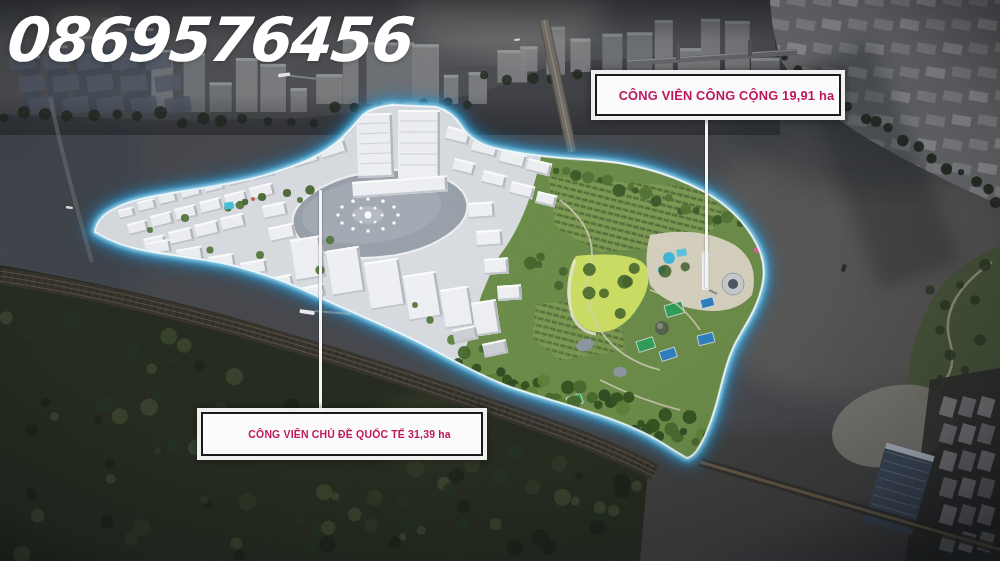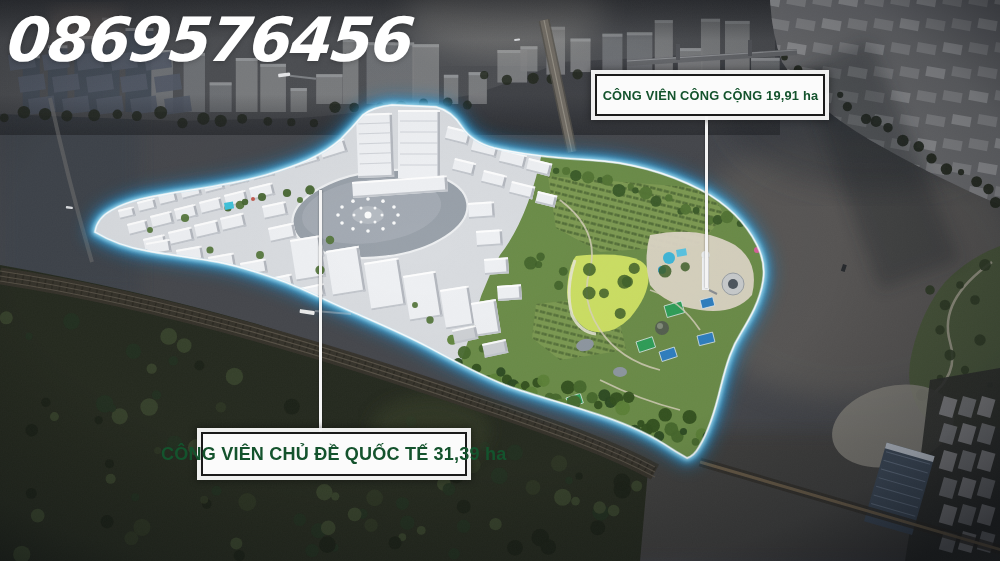--- a/index.html
+++ b/index.html
@@ -10,24 +10,24 @@
              font-family:"DejaVu Sans",sans-serif;font-style:italic;font-weight:bold;
              font-size:61px;letter-spacing:-2px;transform:skewX(-6deg);
              text-shadow:0 1px 5px rgba(0,0,0,.25);}
   .leader{position:absolute;width:3px;background:#f4f4f4;z-index:5;
           box-shadow:0 0 2px rgba(0,0,0,.45);}
   .leader1{left:705px;top:116px;height:172px;}
   .leader2{left:319px;top:190px;height:243px;}
   .callout{position:absolute;z-index:6;display:flex;align-items:center;justify-content:center;
            background:#fbfbfb;border:2px solid #1a1a1a;
            box-shadow:0 0 0 4px rgba(246,246,246,.97),0 0 7px 5px rgba(0,0,0,.35);
-           color:#14532d;font-weight:bold;white-space:nowrap;}
+           color:#be185d;font-weight:bold;white-space:nowrap;padding-left:16px;}
   .callout .txt{display:inline-block;transform:scaleX(.95);letter-spacing:.2px;}
   .callout1{left:595px;top:74px;width:226px;height:38px;font-size:13.5px;}
-  .callout2{left:201px;top:432px;width:262px;height:40px;font-size:19px;}
+  .callout2{left:201px;top:412px;width:262px;height:40px;font-size:11px;}
 </style>
 </head>
 <body>
 
 <div class="stage">
 
   <svg id="scene" viewBox="0 0 1000 561" width="1000" height="561">
     <defs>
       <filter id="b2">
           <feGaussianBlur stdDeviation="2"></feGaussianBlur>

